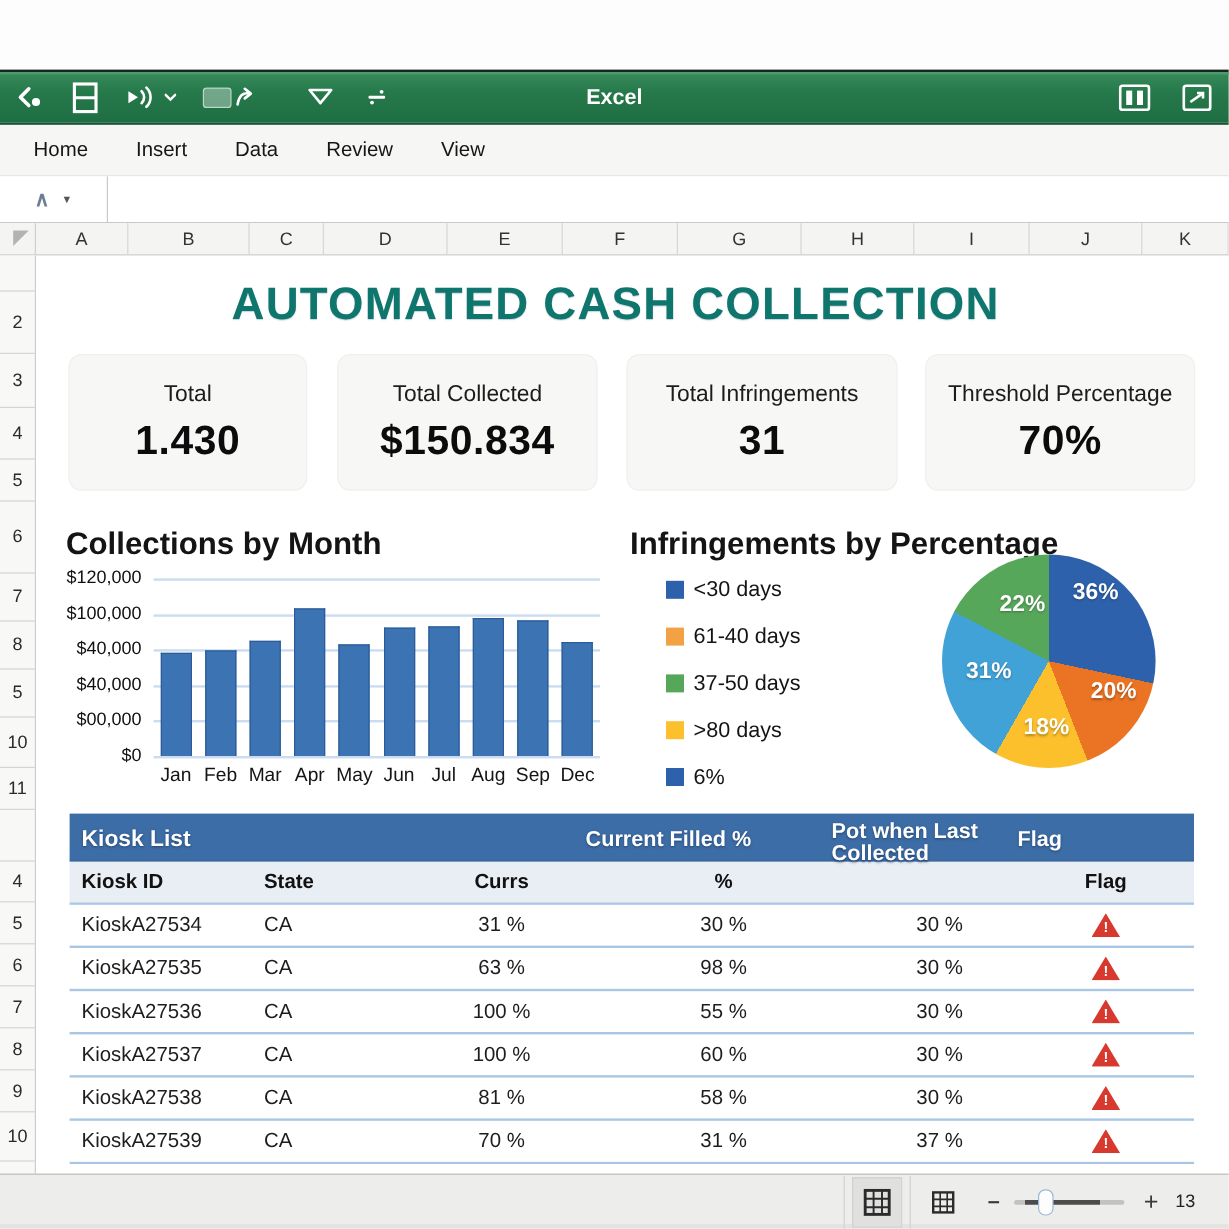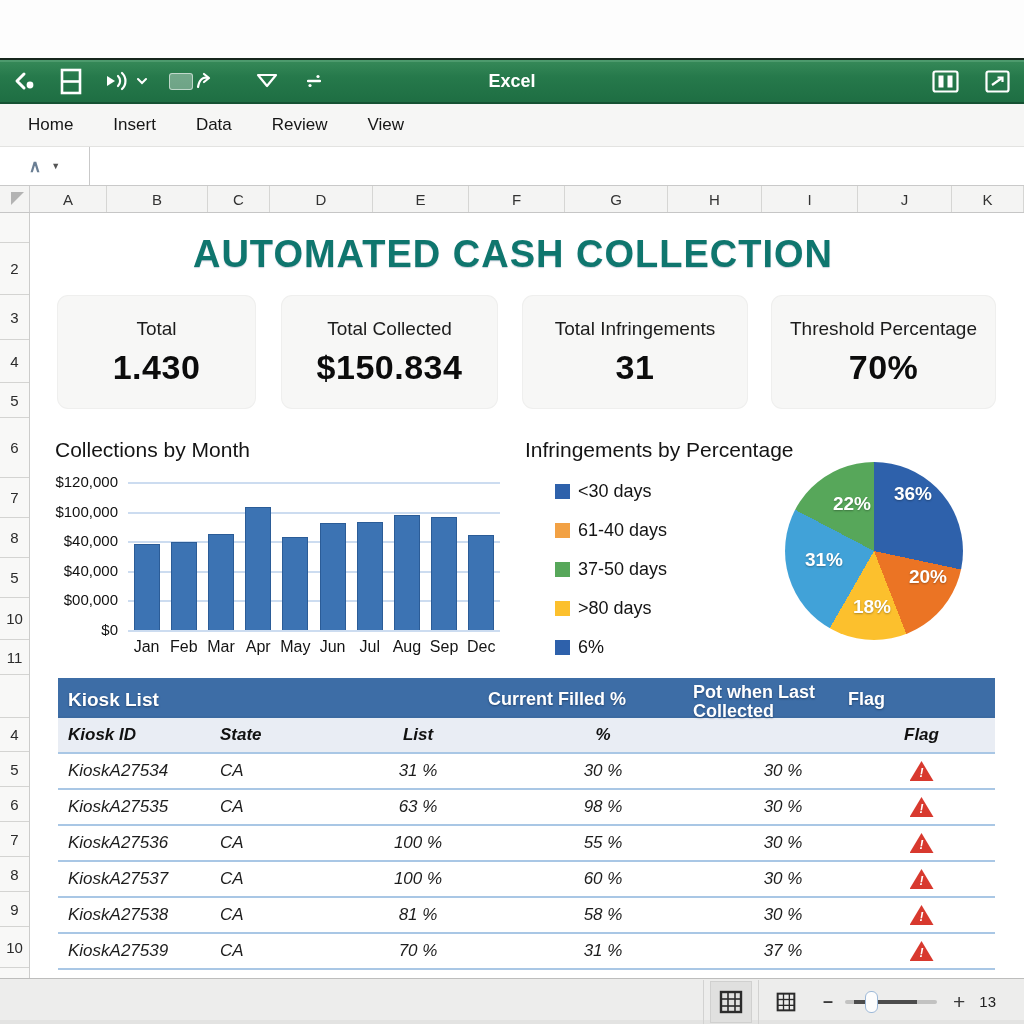--- a/index.html
+++ b/index.html
@@ -44,21 +44,21 @@
   .dashboard { position:absolute; left:30px; top:0; right:0; bottom:0; }
 
   .main-title { position:absolute; left:0; width:966px; top:20px; text-align:center;
     font-size:38px; font-weight:700; letter-spacing:1px; color:#0f766e; text-shadow:0 1px 1px rgba(40,65,110,.25); }
 
   .kpi-card { position:absolute; top:83px; height:112px; background:#f7f7f6; border-radius:10px;
     display:flex; flex-direction:column; align-items:center; justify-content:center; gap:8px; box-shadow:0 0 0 1px #efefee; }
   .kpi-label { font-size:19px; color:#1c1c1c; }
   .kpi-value { font-size:34px; font-weight:700; color:#0c0c0c; letter-spacing:.5px; }
 
-  .section-title { position:absolute; font-size:21px; color:#141414; }
+  .section-title { position:absolute; font-size:26px; color:#141414;font-weight:bold; }
 
   
   .bc-gridline { position:absolute; left:98px; width:372px; height:2px; background:#ccdcf0; }
   .bc-ylabel { position:absolute; width:88px; text-align:right; font-size:15px; color:#101010; }
   .bc-bars { position:absolute; left:98px; top:269px; width:372px; height:148px; display:flex; align-items:flex-end; justify-content:space-around; }
   .bc-bar { width:26px; background:#3c73b3; border:1.5px solid #2b5c97; border-bottom:none; }
   .bc-months { position:absolute; left:98px; top:425px; width:372px; display:flex; justify-content:space-around; }
   .bc-month { font-size:16px; color:#141414; width:37px; text-align:center; }
 
   
@@ -71,21 +71,21 @@
 
   
   .kiosk-table { position:absolute; left:28px; top:465px; width:937px; }
   .kt-grid { display:grid; grid-template-columns:150px 140px 140px 230px 130px 147px; align-items:center; }
   .kt-header { background:#3d6da6; height:40px; color:#fff; font-weight:700; font-size:18px; position:relative; z-index:2;
     border-bottom:2px solid #35619646; }
   .kt-header > div { text-shadow:0 1px 2px rgba(25,55,95,.75); }
   .kt-title { grid-column:1 / span 3; text-align:left !important; padding-left:10px; font-size:19px; }
   .kt-pot { width:180px; margin-left:-25px; line-height:19px; overflow:visible; margin-top:5px; }
   .kt-subheader { background:#e9edf4; height:34px; font-weight:700; font-size:17px; color:#111; }
-  .kt-subheader > div, .kt-row > div { text-align:center;font-style:italic; }
+  .kt-subheader > div, .kt-row > div { text-align:center; }
   .kt-subheader > div:nth-child(1), .kt-row > div:nth-child(1) { text-align:left; padding-left:10px; }
   .kt-subheader > div:nth-child(2), .kt-row > div:nth-child(2) { text-align:left; padding-left:12px; }
   .kt-row { background:#fff; height:36px; font-size:17px; color:#1d1d1d; border-top:2px solid #a9c7e5; }
   .kt-body { border-bottom:2px solid #a9c7e5; }
   .flag-tri { width:24px; height:20px; margin:0 auto; background:#d8392e; clip-path:polygon(50% 0, 100% 100%, 0 100%);
     display:flex; align-items:flex-end; justify-content:center; }
   .flag-tri span { color:#fff; font-size:12px; font-weight:700; line-height:15px; }
 
   
   .status-bar { position:absolute; left:0; right:0; bottom:0; height:46px; background:#ededec; border-top:1px solid #bdbdbc;
@@ -327,21 +327,21 @@
           <div class="kt-title">Kiosk List</div>
           <div>Current Filled %</div>
           <div>
               <div class="kt-pot">Pot when Last Collected</div>
             </div>
           <div>Flag</div>
         </div>
         <div class="kt-grid kt-subheader">
           <div>Kiosk ID</div>
           <div>State</div>
-          <div>List</div>
+          <div>Currs</div>
           <div>%</div>
           <div></div>
           <div>Flag</div>
         </div>
         <div class="kt-body" id="kt-body">
             <div class="kt-grid kt-row">
               <div>KioskA27534</div>
               <div>CA</div>
               <div>31 %</div>
               <div>30 %</div>

